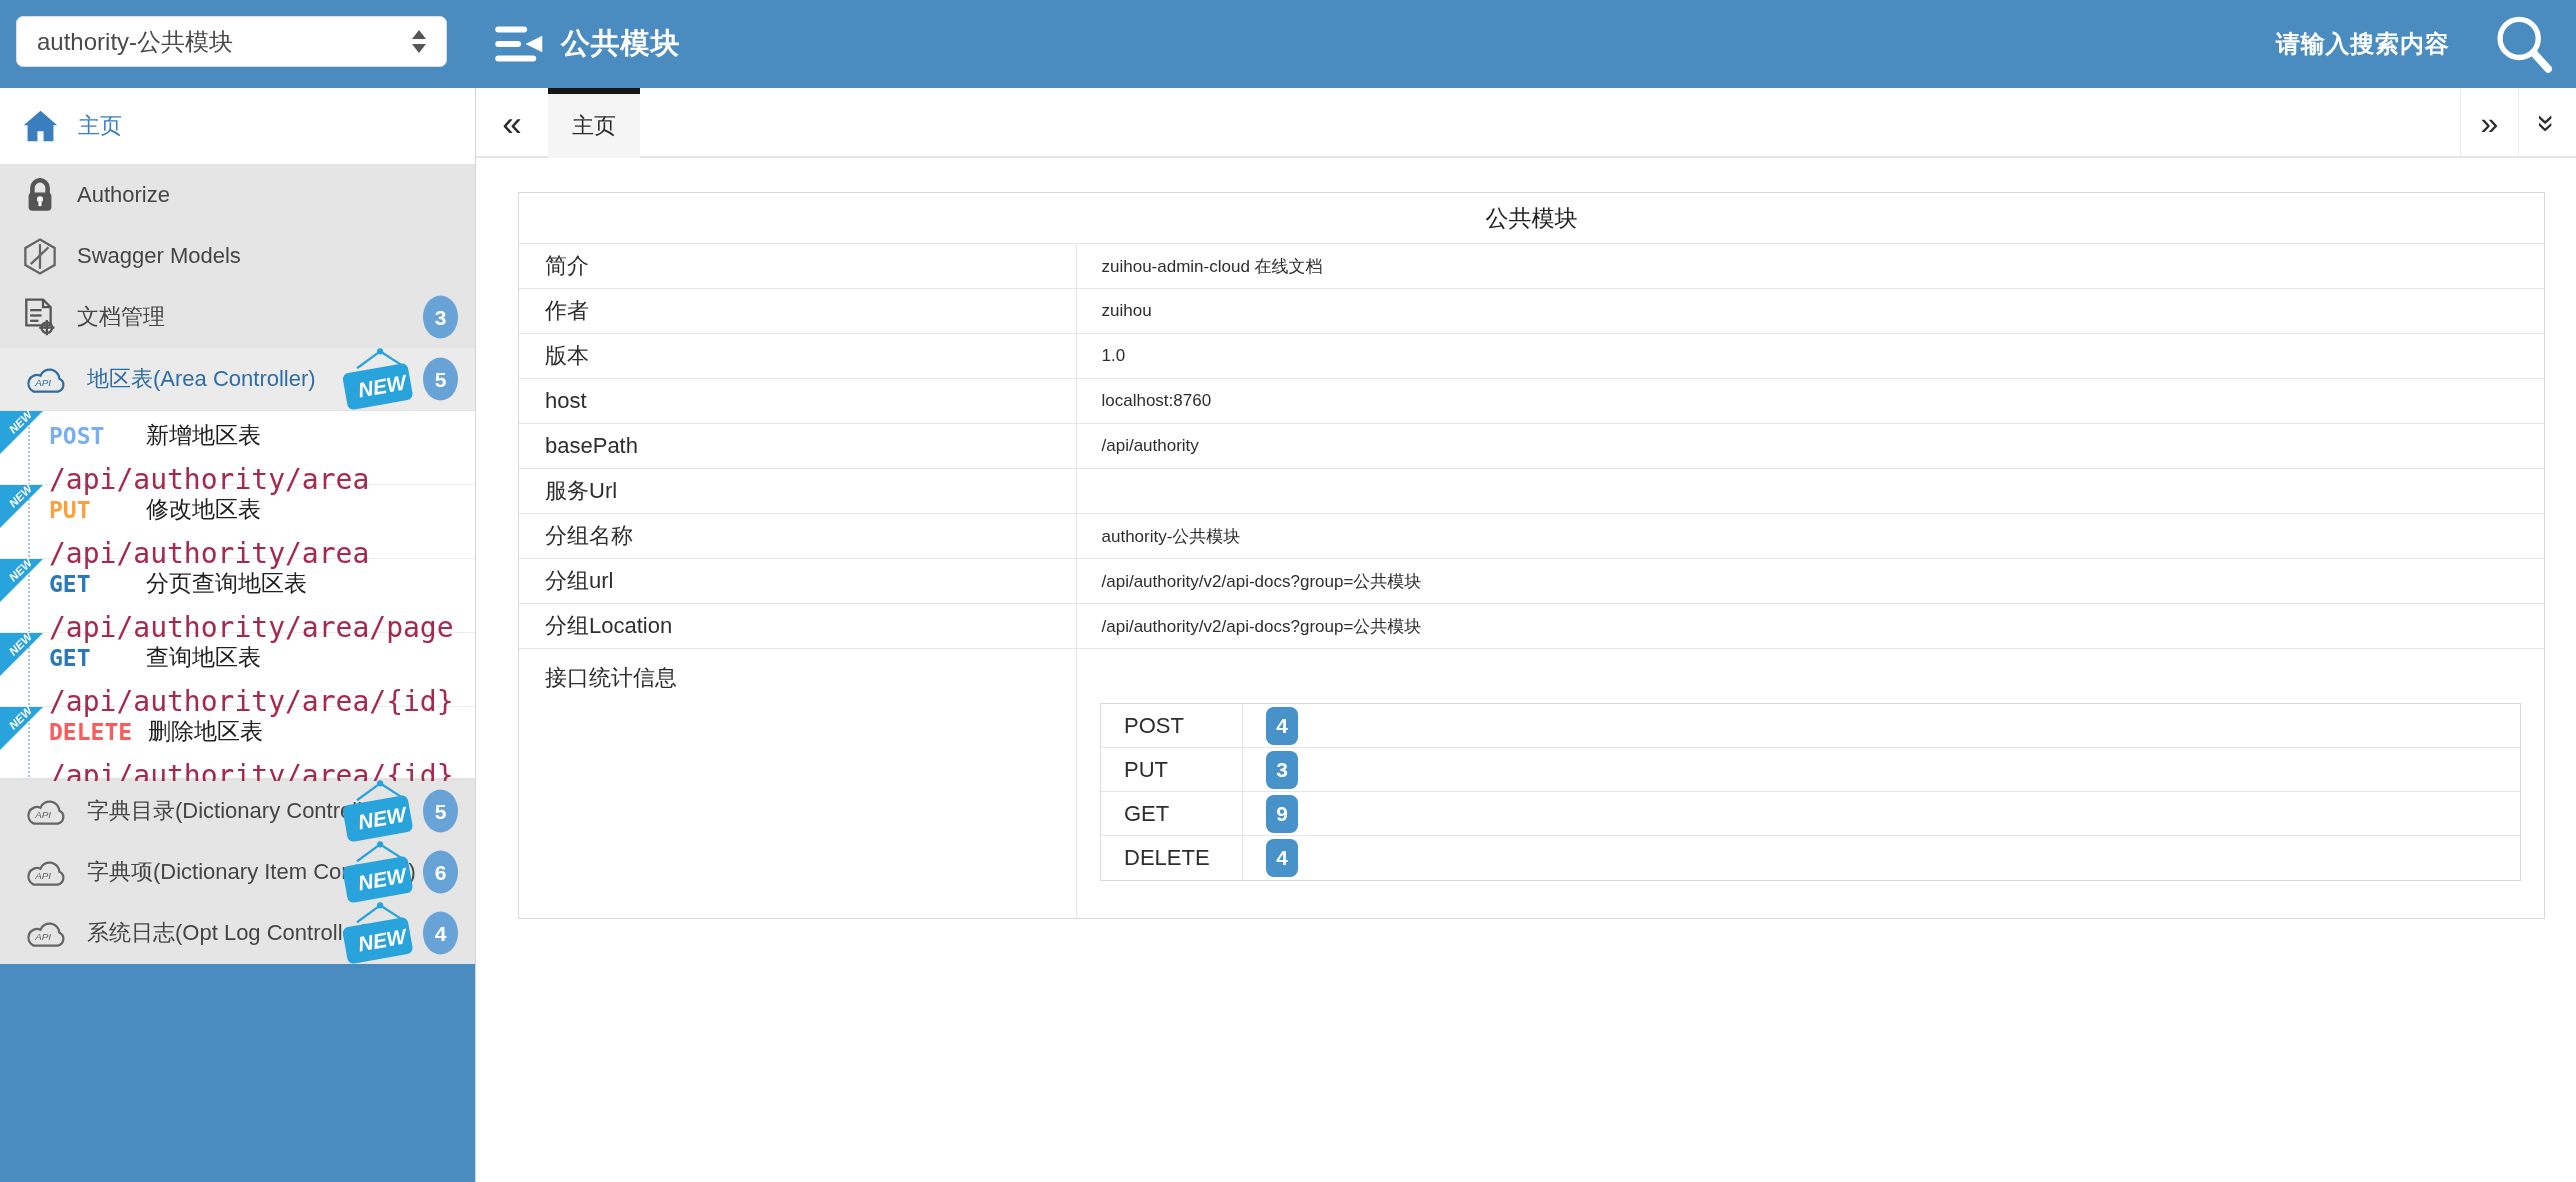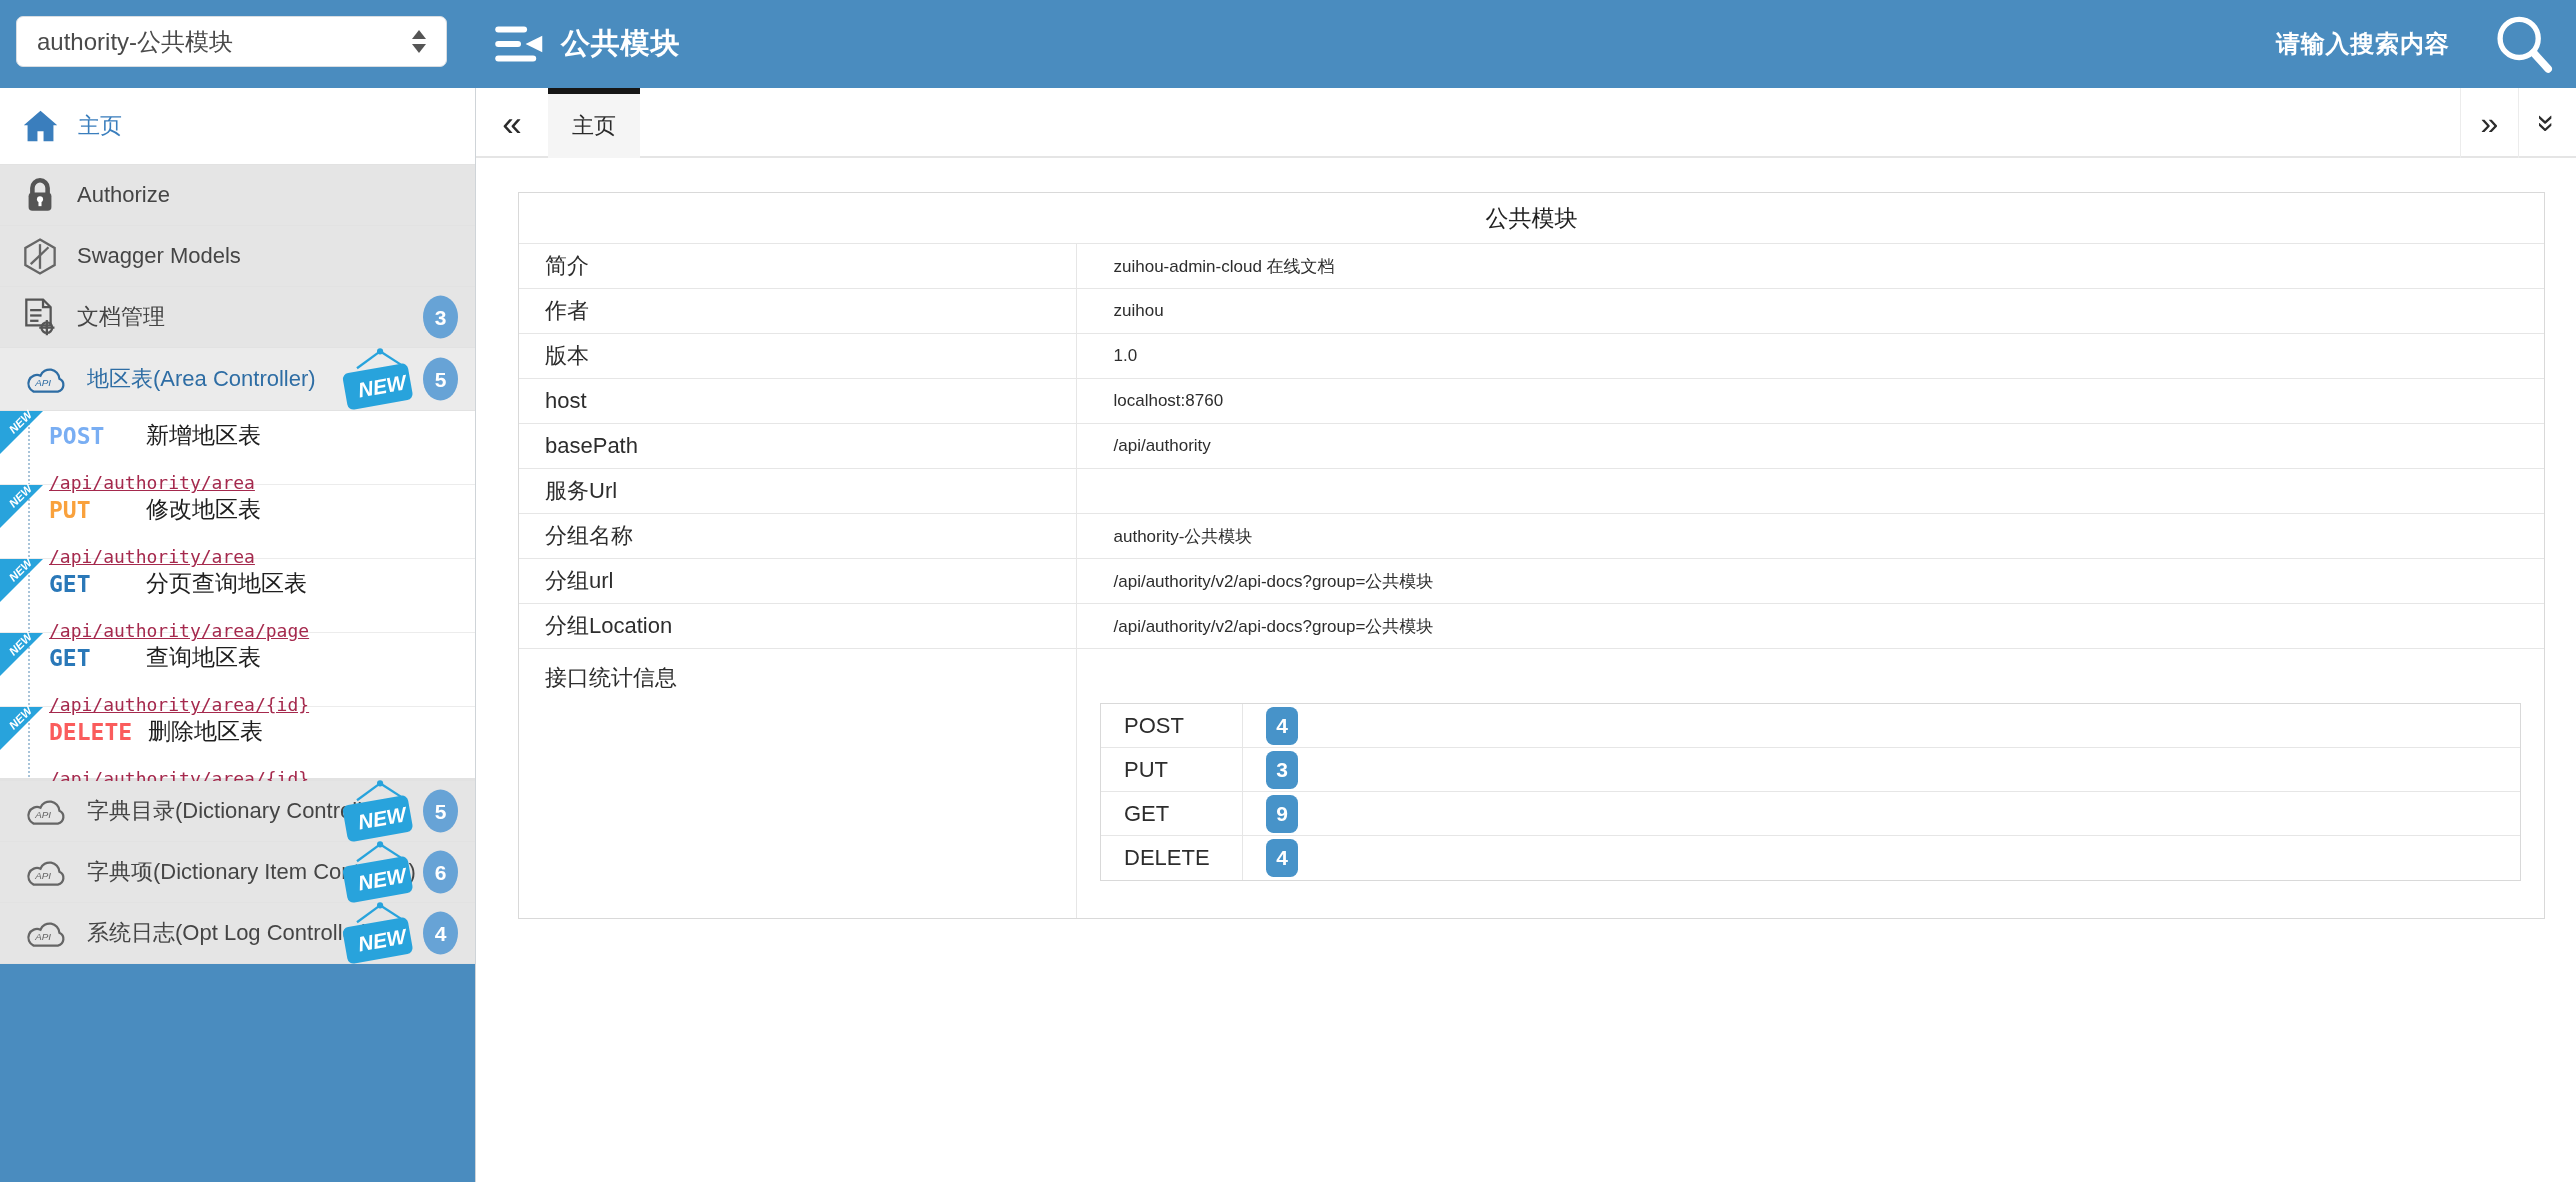--- a/index.html
+++ b/index.html
@@ -52,22 +52,22 @@
         padding:9.2px 0 0 49px; cursor:pointer; }
   .ep:last-child { border-bottom:3.1px solid #e2e2e2; }
   .ep-line1 { display:flex; align-items:center; height:31px; }
   .ep-method { font-family:"DejaVu Sans Mono", monospace; font-weight:bold;
                font-size:23px; min-width:81px; }
   .m-post   { color:#79aef3; }
   .m-put    { color:#f9a13c; }
   .m-get    { color:#2a78b8; }
   .m-delete { color:#fa5c5c; }
   .ep-name { font-size:23px; color:#1f1f1f;margin-left:16px; }
-  .ep-path { margin-top:21px; font-family:"DejaVu Sans Mono", monospace;
-             font-size:18px; color:#a5294d;text-decoration:underline; }
+  .ep-path { margin-top:12px; font-family:"DejaVu Sans Mono", monospace;
+             font-size:28px; color:#a5294d; }
   .corner-new { position:absolute; left:0; top:0; width:0; height:0;
                 border-top:43px solid #28a3dc; border-right:43px solid transparent; }
   .corner-new span { position:absolute; left:-0.8px; top:-38px; width:43px; text-align:center;
                      transform:rotate(-45deg); color:#fff; font-size:11.5px;
                      font-style:italic; font-weight:bold; }
 
   
   .main { position:absolute; left:476px; top:88px; width:2100px; height:1095px; background:#fff; }
   .tabstrip { position:relative; height:70px; border-bottom:2.3px solid #e5e5e5; }
   .tab-btn { position:absolute; top:0; height:70px; display:flex; align-items:center;
@@ -77,21 +77,21 @@
                 font-size:22px; }
   .btn-expand-right { right:58px; width:58px; font-size:32px; border-left:1.5px solid #ececec; }
   .btn-collapse-all { right:0; width:58px; font-size:32px; border-left:1.5px solid #ececec; }
   .rot90 { display:inline-block; transform:rotate(90deg); }
 
   
   .doc-table { position:absolute; left:42px; top:104px; width:2027px;
                border:0.8px solid #d9d9d9; background:#fff; }
   .t-header { height:51px; display:flex; align-items:center; justify-content:center;
               font-size:23px; color:#222; border-bottom:1.5px solid #e6e6e6; }
-  .t-row { display:flex; height:45px; border-bottom:1.5px solid #e6e6e6;gap:12px; }
+  .t-row { display:flex; height:45px; border-bottom:1.5px solid #e6e6e6; }
   .t-row:last-of-type { border-bottom:none; }
   .t-label { width:558px; border-right:1.5px solid #e6e6e6; display:flex; align-items:center;
              padding-left:26px; font-size:22px; color:#2d2d2d; }
   .t-value { flex:1; display:flex; align-items:center; padding-left:24.5px;
              font-size:17px; color:#2d2d2d; }
   .t-row-stats { display:flex; height:269px; }
   .t-row-stats .t-label { align-items:flex-start; padding-top:14px; }
   .t-value-stats { flex:1; padding:54px 0 0 23px; }
   .stats-table { width:1421px; border:0.8px solid #d9d9d9; }
   .s-row { display:flex; height:44px; border-bottom:1.5px solid #e6e6e6; }

